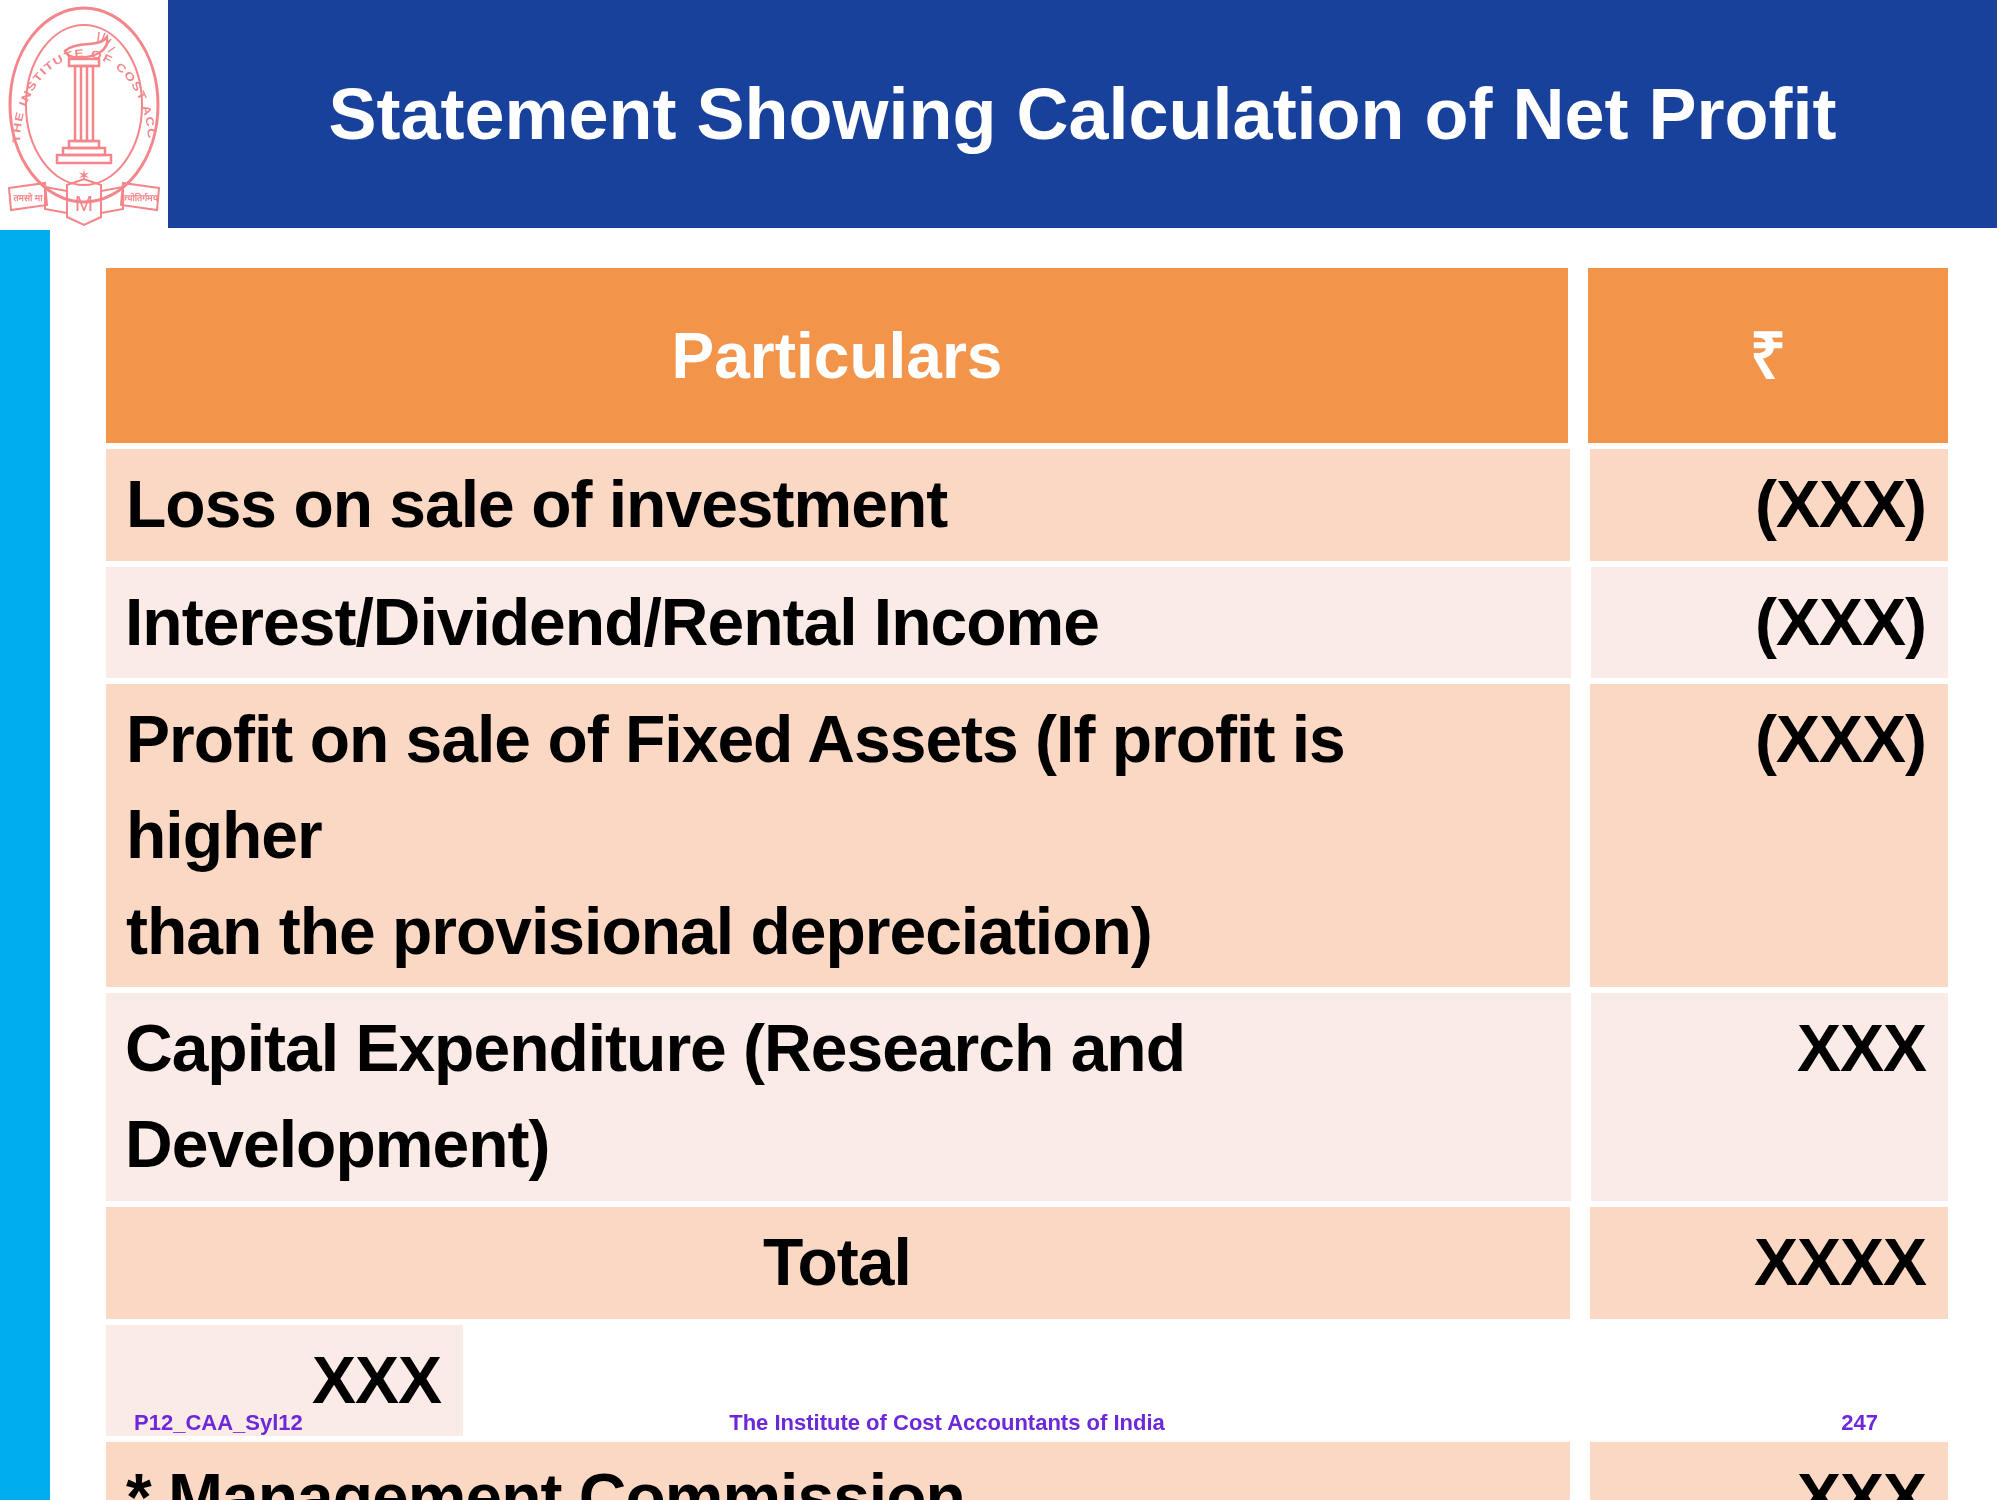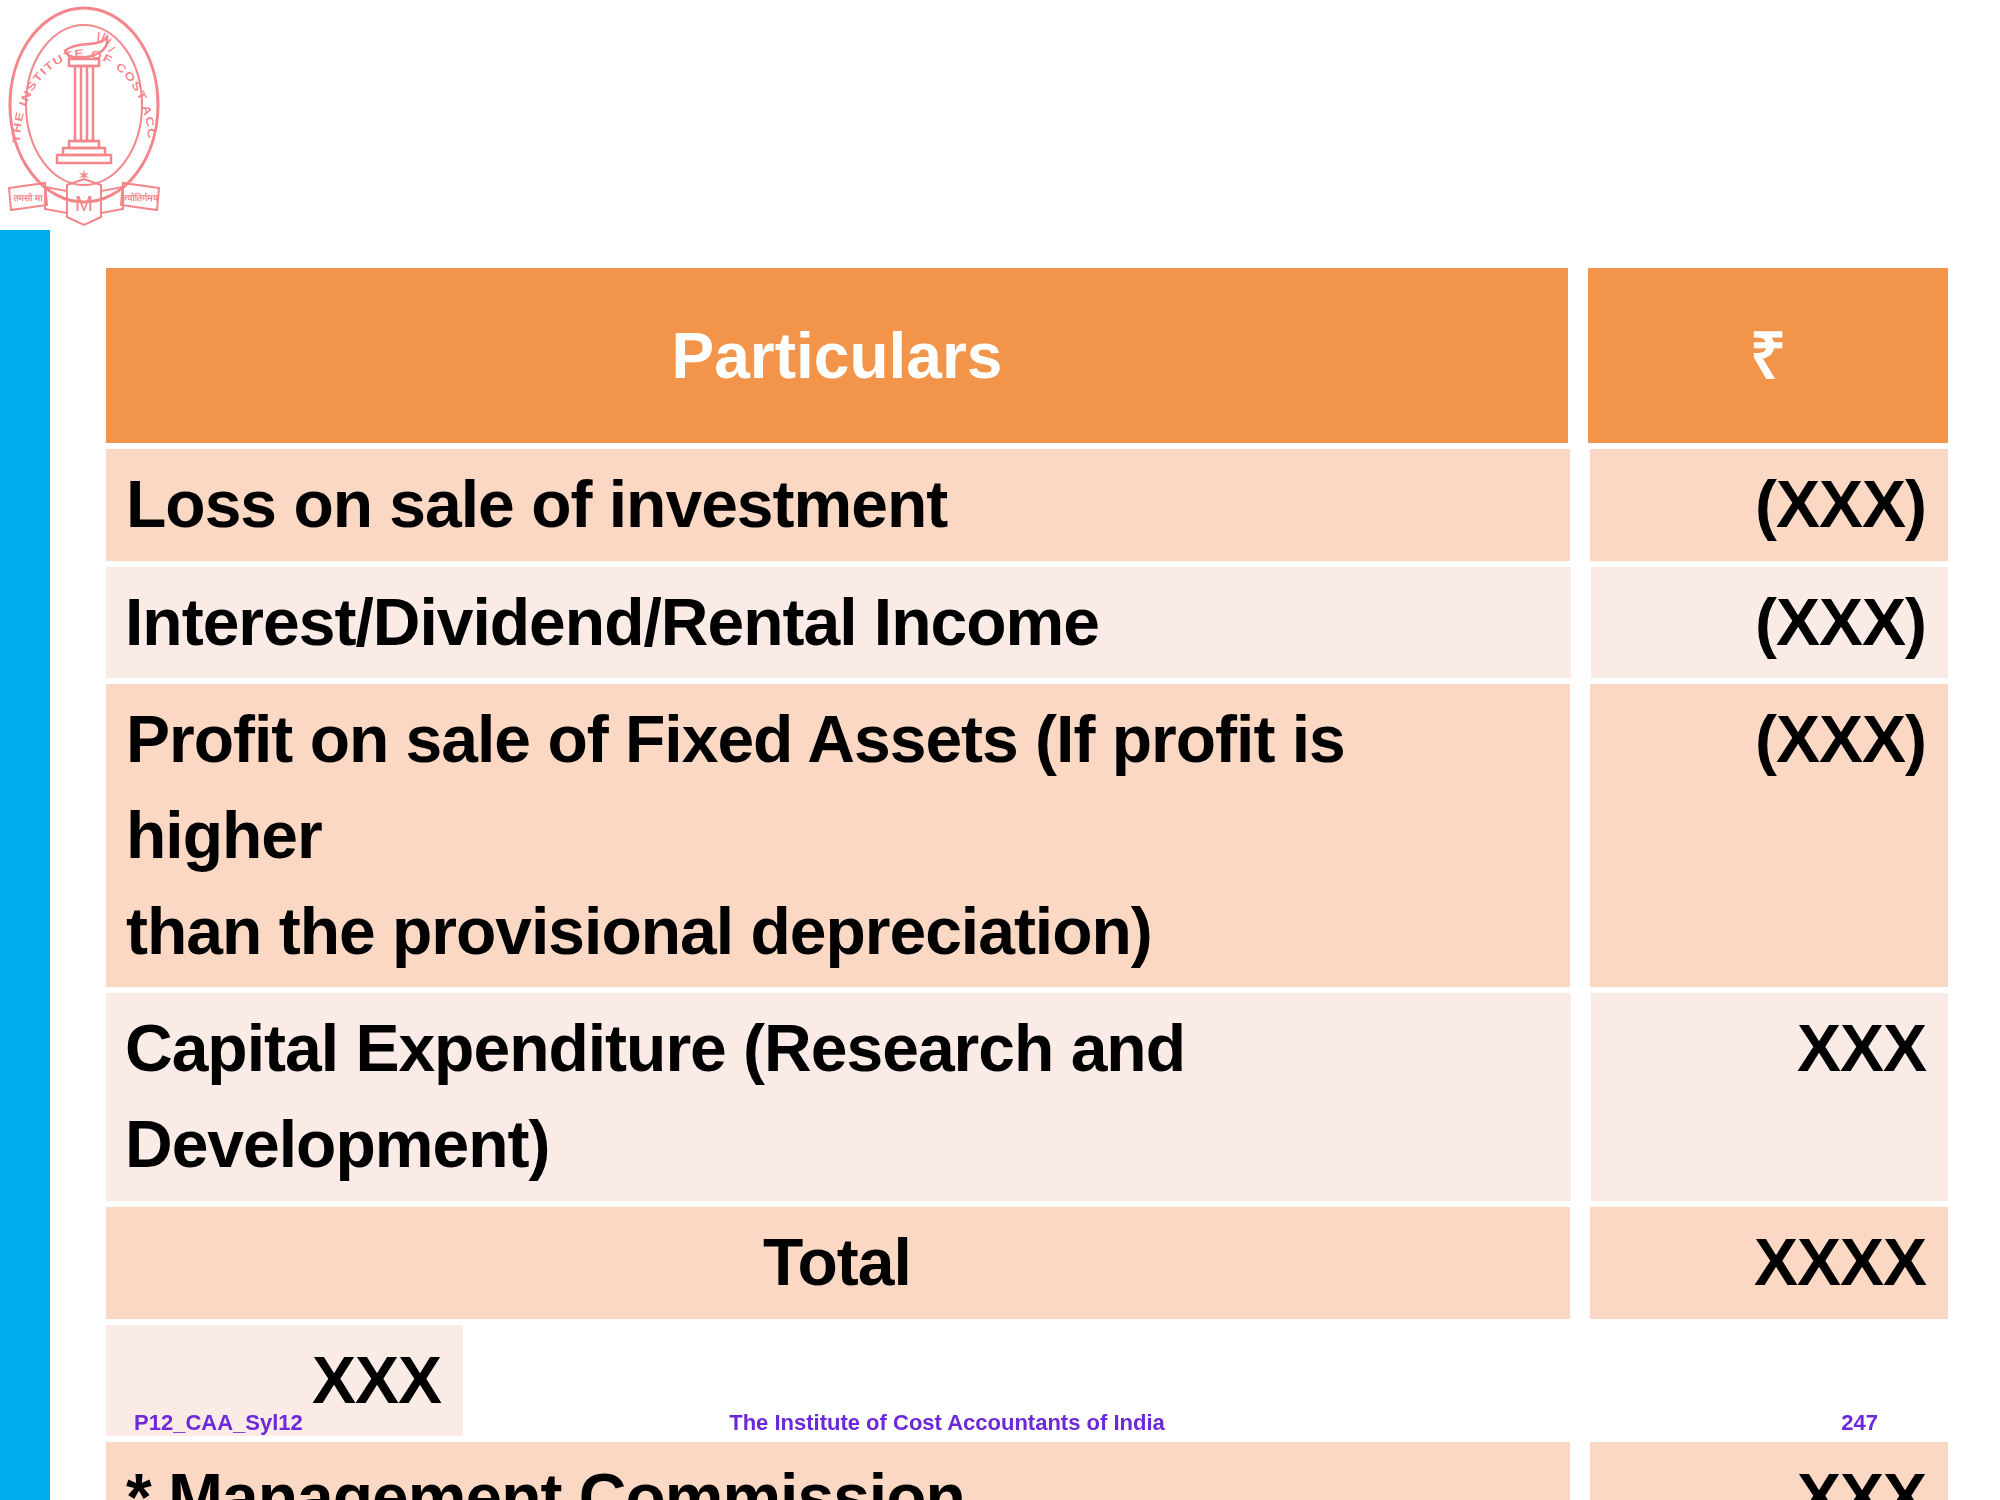--- a/index.html
+++ b/index.html
@@ -66,20 +66,23 @@
 
   
   .logo-stroke { stroke: #f4868b; fill: none; }
   .logo-text { fill: #f4868b; font-family: "Liberation Sans", sans-serif; }
 </style>
 </head>
 <body>
 
 <div class="slide">
 
+  <div class="title-band">
+    <div class="title">Statement Showing Calculation of Net Profit</div>
+  </div>
 
   <div class="logo-box">
     <svg width="158" height="228" viewBox="0 0 158 228">
 
       <ellipse cx="79" cy="102" rx="74" ry="97" class="logo-stroke" stroke-width="3"></ellipse>
       <ellipse cx="79" cy="102" rx="58" ry="80" class="logo-stroke" stroke-width="2"></ellipse>
 
       <defs>
         <path id="ring-path" d="M 15 140 A 64 86 0 1 1 143 140"></path>
       </defs>

